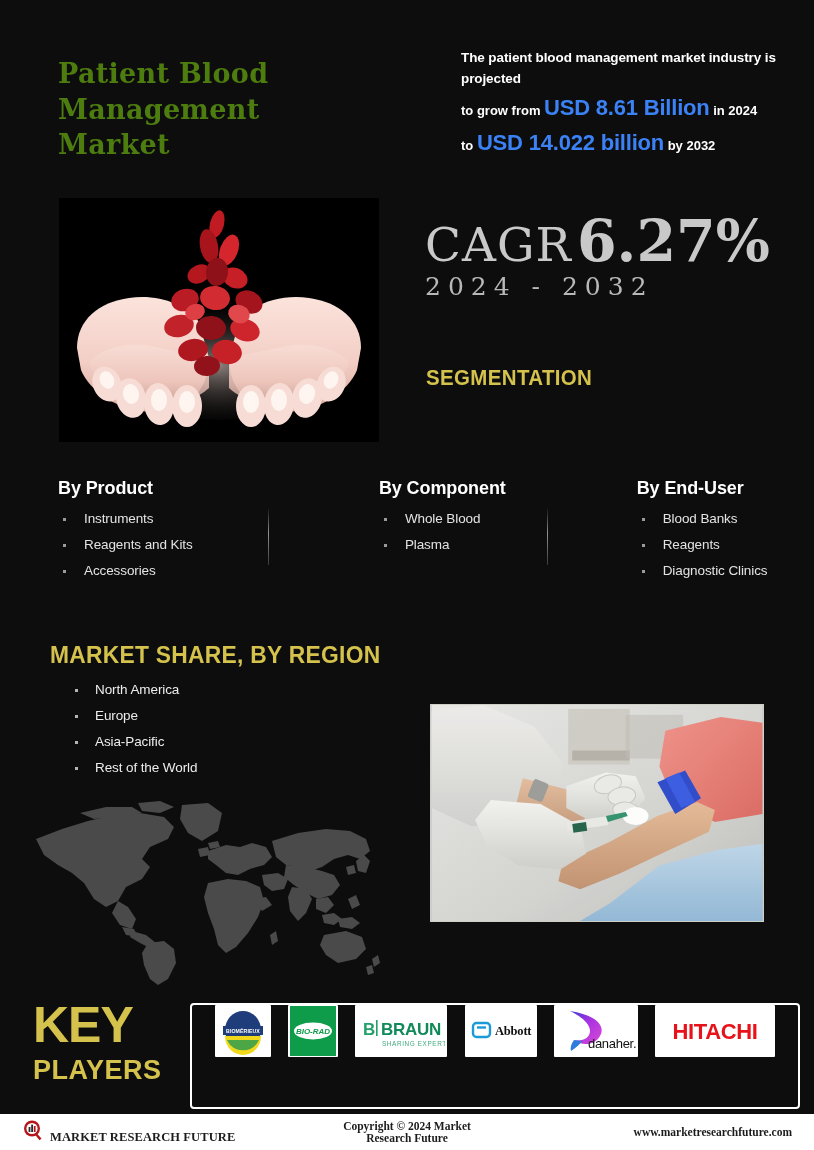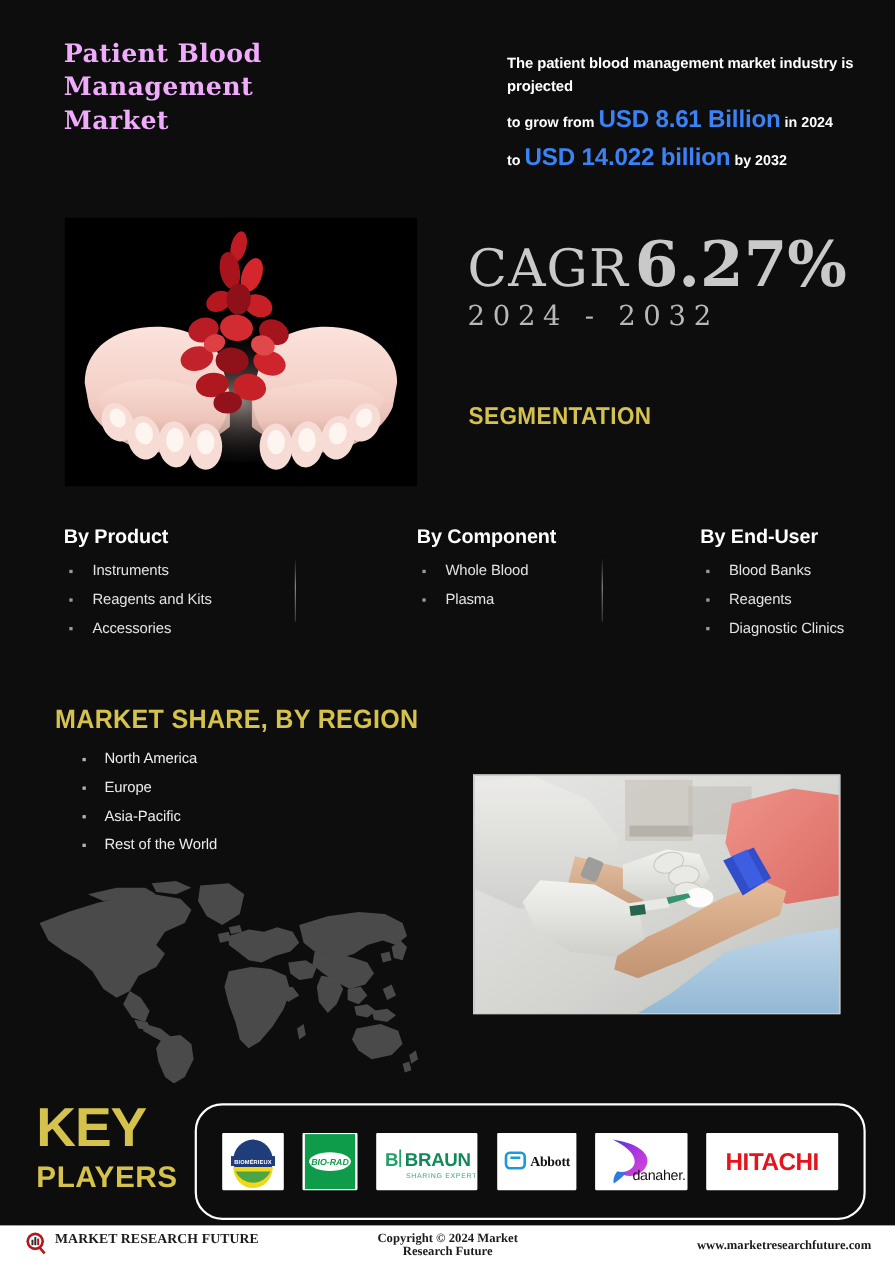--- a/index.html
+++ b/index.html
@@ -10,24 +10,24 @@
   }
   .page {
     position:relative;
     width:814px; height:1150px;
     background:#0d0d0d;
     overflow:hidden;
   }
 
   
   .title {
-    position:absolute; left:58px; top:34px; width:330px;
+    position:absolute; left:58px; top:56px; width:330px;
     font-family:"DejaVu Serif", serif;
-    font-weight:700; font-size:23px; line-height:1.32;
-    color:#f0abfc; letter-spacing:.3px;
+    font-weight:700; font-size:27px; line-height:1.32;
+    color:#4d7c0f; letter-spacing:.3px;
   }
 
   
   .hero {
     position:absolute; left:59px; top:198px;
     width:320px; height:244px;
     background:#000; overflow:hidden;
   }
   .hero svg { display:block; width:100%; height:100%; }
 
@@ -146,42 +146,42 @@
   .key-players .k1 {
     display:block; font-size:50px; font-weight:700;
     color:#d4c24c; letter-spacing:-1px;
   }
   .key-players .k2 {
     display:block; font-size:27px; font-weight:700;
     color:#d4c24c; letter-spacing:.5px; margin-top:7px;
   }
 
   .logo-box {
-    position:absolute; left:177px; top:1003px;
+    position:absolute; left:190px; top:1003px;
     width:610px; height:106px;
-    border:2px solid #ffffff; border-radius:25px;
-    display:flex; align-items:center; justify-content:space-around;
+    border:2px solid #ffffff; border-radius:4px;
+    display:flex; align-items:flex-start; justify-content:space-around;
     padding:0 14px;
   }
   .logo-tile {
     background:#ffffff;
     display:flex; align-items:center; justify-content:center;
     height:52px; border-radius:1px;
   }
   .logo-tile svg { display:block; }
 
   
   .footer {
     position:absolute; left:0; bottom:0;
     width:814px; height:36px;
     background:#ffffff;
     display:flex; align-items:center;
   }
   .footer .brand {
-    display:flex; align-items:flex-start; gap:6px;
+    display:flex; align-items:flex-end; gap:6px;
     margin-left:22px; width:300px;
   }
   .footer .brand-name {
     font-family:"Liberation Serif", serif;
     font-size:12.5px; font-weight:700; color:#1c1c1c;
     letter-spacing:.1px;
   }
   .footer .copy {
     flex:1; text-align:center;
     font-family:"Liberation Serif", serif;

